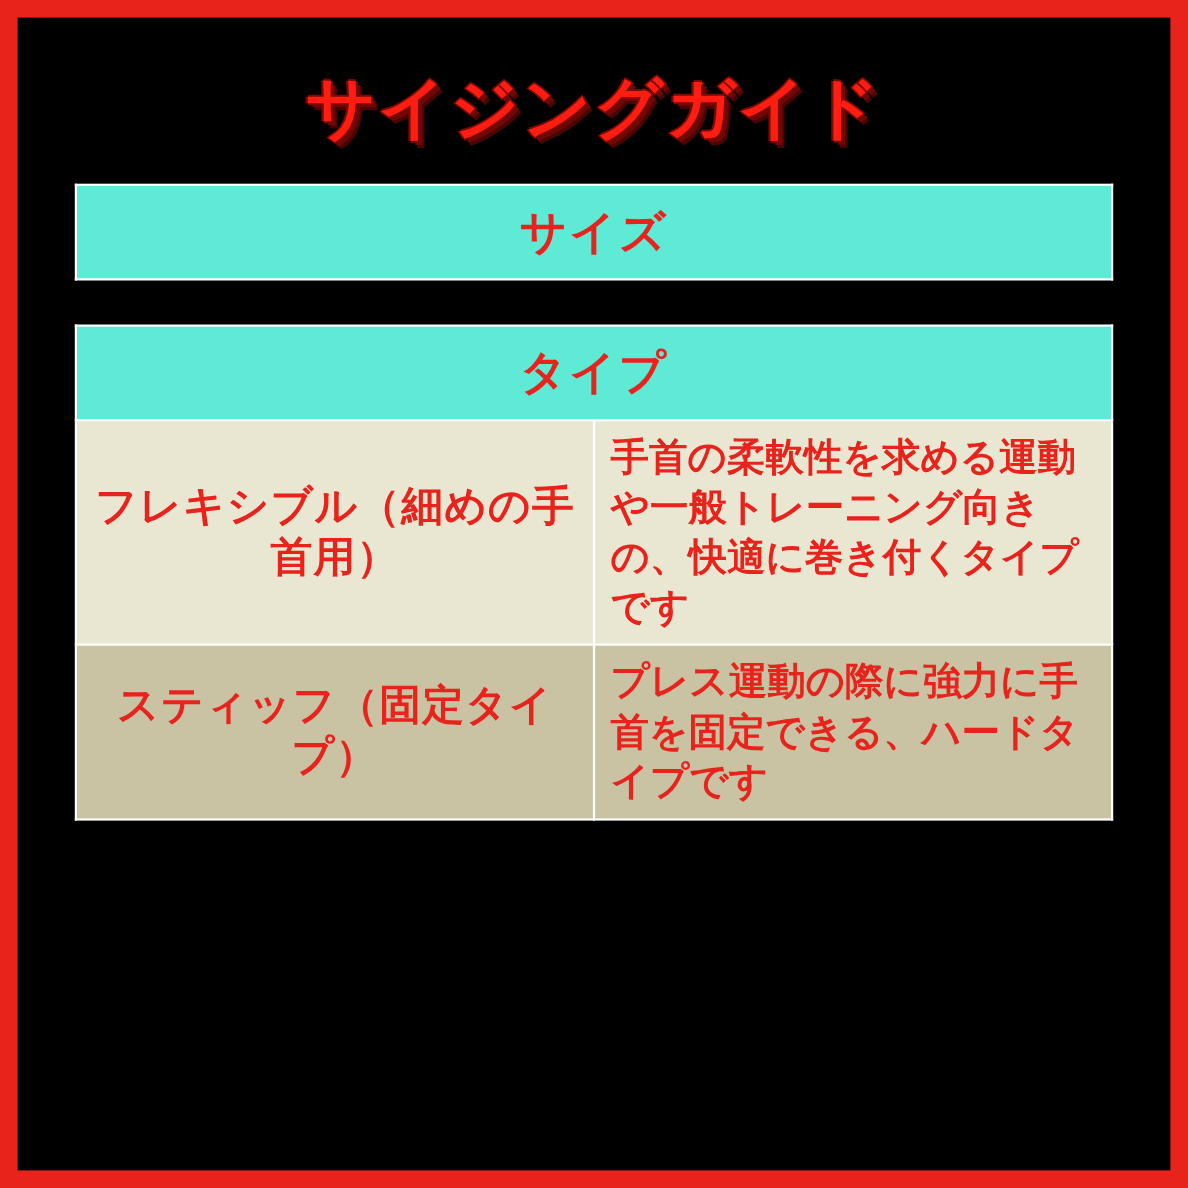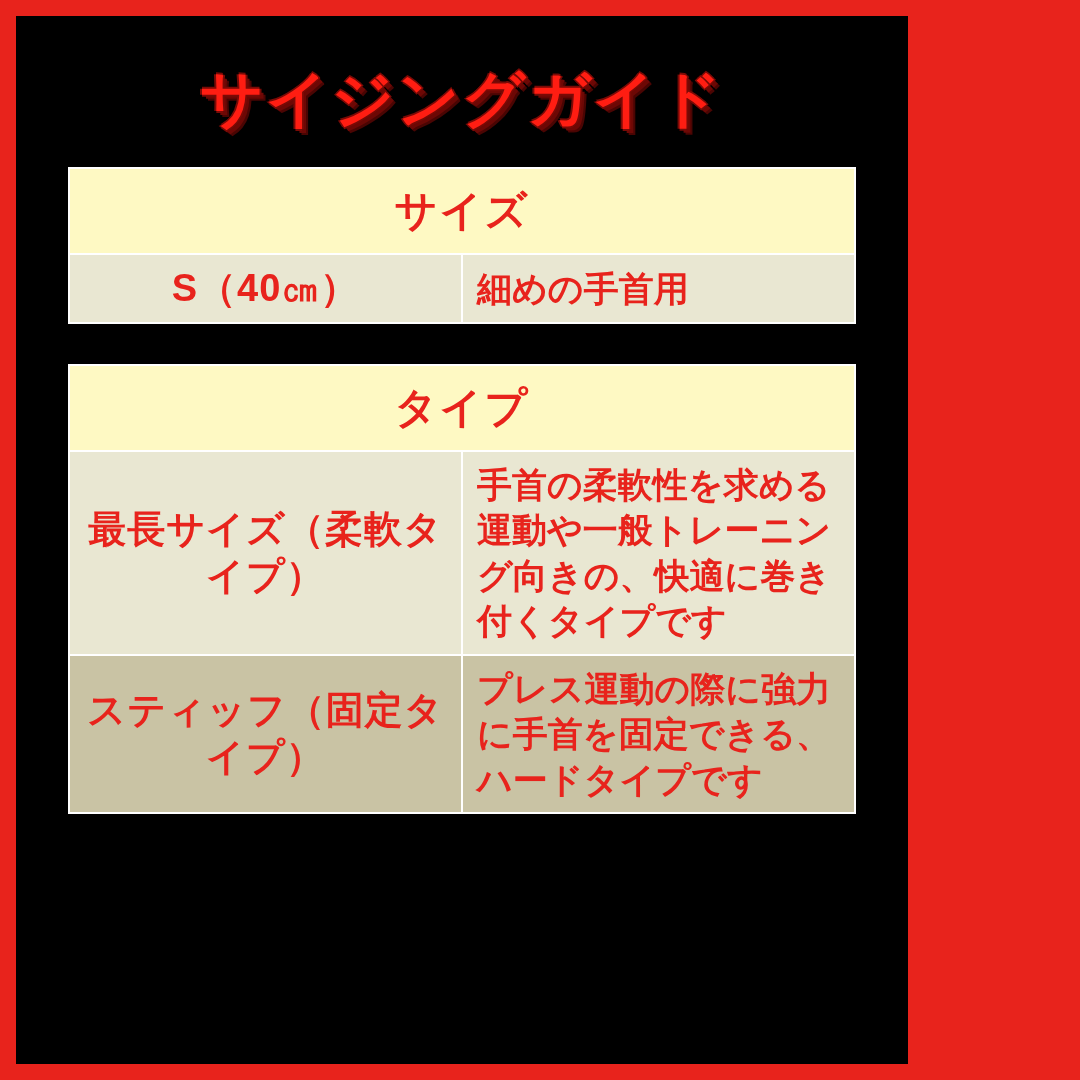--- a/index.html
+++ b/index.html
@@ -10,21 +10,21 @@
     width: 1080px;
     height: 1080px;
     background: #e8231c;
     font-family: "Liberation Sans", "DejaVu Sans", sans-serif;
     overflow: hidden;
   }
   .poster {
     position: absolute;
     left: 16px;
     top: 16px;
-    width: 892px;
+    width: 1048px;
     height: 1048px;
     background: #000000;
     box-sizing: border-box;
     padding: 0;
   }
   .title-block {
     padding-top: 46px;
     text-align: center;
   }
   .title-line {
@@ -55,21 +55,21 @@
   }
   th, td {
     border: 2px solid #ffffff;
     color: #e8231c;
     font-weight: bold;
     vertical-align: middle;
     padding: 10px 14px;
     box-sizing: border-box;
   }
   th.section-head {
-    background: #fef9c3;
+    background: #5eead4;
     text-align: center;
     font-size: 42px;
     padding: 14px 10px;
     letter-spacing: 2px;
   }
   td.label {
     width: 336px;
     text-align: center;
     font-size: 38px;
     letter-spacing: 1px;
@@ -97,36 +97,32 @@
 
   <div class="tables">
 
     <table>
       <thead>
         <tr>
           <th class="section-head" colspan="2">サイズ</th>
         </tr>
       </thead>
       <tbody>
-        <tr class="row-light">
-          <td class="label">S（40㎝）</td>
-          <td class="desc">細めの手首用</td>
-        </tr>
       </tbody>
     </table>
 
     <table>
       <thead>
         <tr>
           <th class="section-head" colspan="2">タイプ</th>
         </tr>
       </thead>
       <tbody>
         <tr class="row-light">
-          <td class="label label-small">最長サイズ（柔軟タイプ）</td>
+          <td class="label label-small">フレキシブル（細めの手首用）</td>
           <td class="desc desc-small">手首の柔軟性を求める運動や一般トレーニング向きの、快適に巻き付くタイプです</td>
         </tr>
         <tr class="row-dark">
           <td class="label label-small">スティッフ（固定タイプ）</td>
           <td class="desc desc-small">プレス運動の際に強力に手首を固定できる、ハードタイプです</td>
         </tr>
       </tbody>
     </table>
 
   </div>

